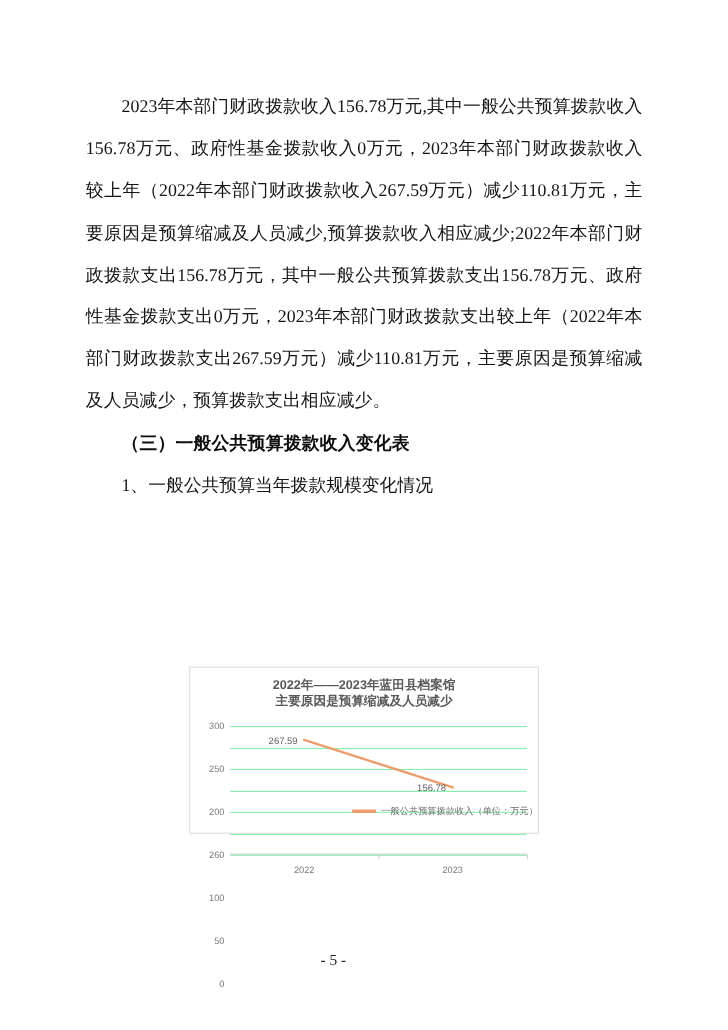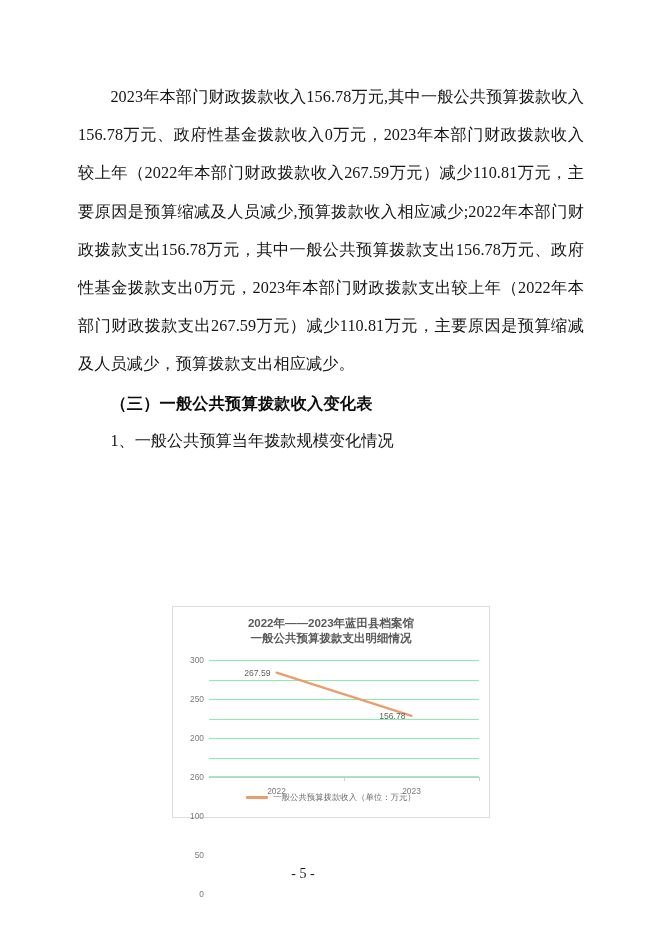--- a/index.html
+++ b/index.html
@@ -53,21 +53,21 @@
     text-indent: 2em;
     color: #151515;
   }
 
   
   .chart-wrap {
     position: absolute;
     left: 172px;
     top: 606px;
     width: 318px;
-    height: 212px;
+    height: 152px;
     background: #ffffff;
     border: 1px solid #dcdcdc;
     box-sizing: border-box;
   }
   .chart-title {
     position: absolute;
     left: 0;
     top: 9px;
     width: 100%;
     text-align: center;
@@ -145,21 +145,21 @@
     padding-right: 6px;
   }
 
   .legend {
     position: absolute;
     left: 0;
     right: 0;
     bottom: 14px;
     display: flex;
     align-items: center;
-    justify-content: center;
+    justify-content: flex-end;
     gap: 5px;
   }
   .legend-swatch {
     display: inline-block;
     width: 22px;
     height: 2.6px;
     border-radius: 1px;
   }
   .legend-label {
     font-family: "Liberation Sans", "DejaVu Sans", sans-serif;
@@ -187,21 +187,21 @@
   <div class="body-block">
     <p class="para">2023年本部门财政拨款收入156.78万元,其中一般公共预算拨款收入156.78万元、政府性基金拨款收入0万元，2023年本部门财政拨款收入较上年（2022年本部门财政拨款收入267.59万元）减少110.81万元，主要原因是预算缩减及人员减少,预算拨款收入相应减少;2022年本部门财政拨款支出156.78万元，其中一般公共预算拨款支出156.78万元、政府性基金拨款支出0万元，2023年本部门财政拨款支出较上年（2022年本部门财政拨款支出267.59万元）减少110.81万元，主要原因是预算缩减及人员减少，预算拨款支出相应减少。</p>
     <p class="heading">（三）一般公共预算拨款收入变化表</p>
     <p class="subheading">1、一般公共预算当年拨款规模变化情况</p>
   </div>
 
   <div class="chart-wrap">
 
     <div class="chart-title">
       <span>2022年——2023年蓝田县档案馆</span>
-      <span>一般公共预算拨款支出明细情况</span>
+      <span>主要原因是预算缩减及人员减少</span>
     </div>
 
     <div class="plot">
       <div id="grid-layer">
           <div class="gridline" style="top: 0px;">
             <div class="ytick" style="top: 0px;">300</div>
           </div>
           <div class="gridline" style="top: 19.5px;">
             <div class="ytick" style="top: 19.5px;">250</div>
           </div>

